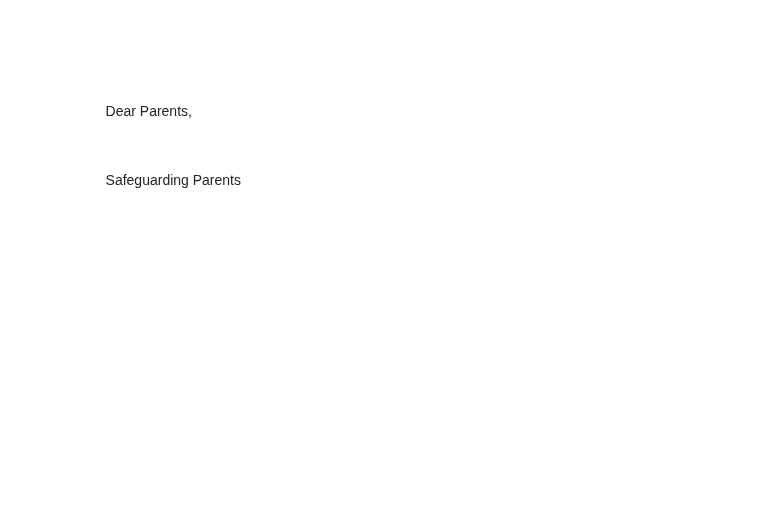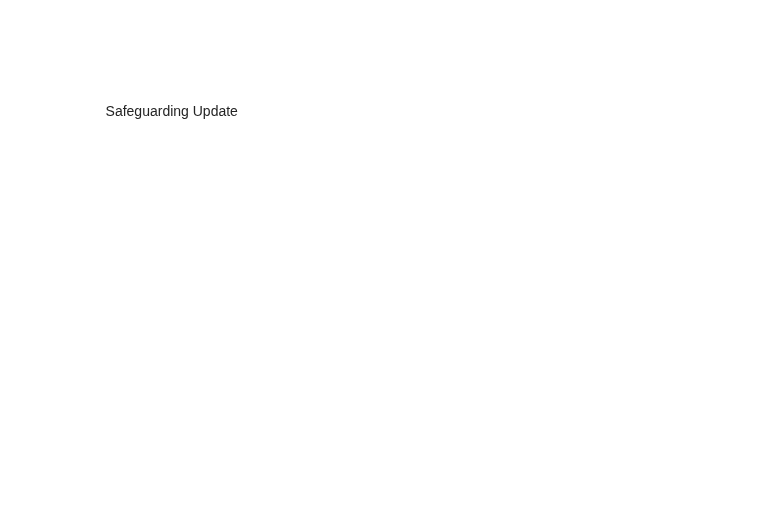--- a/index.html
+++ b/index.html
@@ -35,23 +35,26 @@
     background-position: left bottom;
     padding-bottom: 2px;
     cursor: pointer;
   }
 </style>
 </head>
 <body>
 
 <div class="document">
 
+  <p>
+    <span>Dear Parents,</span>
+  </p>
 
   <p>
-    <span>Safeguarding Update</span>
+    <span>Safeguarding Parents</span>
   </p>
 
 
 
 
   <p>
     
   </p>
 
 </div>

